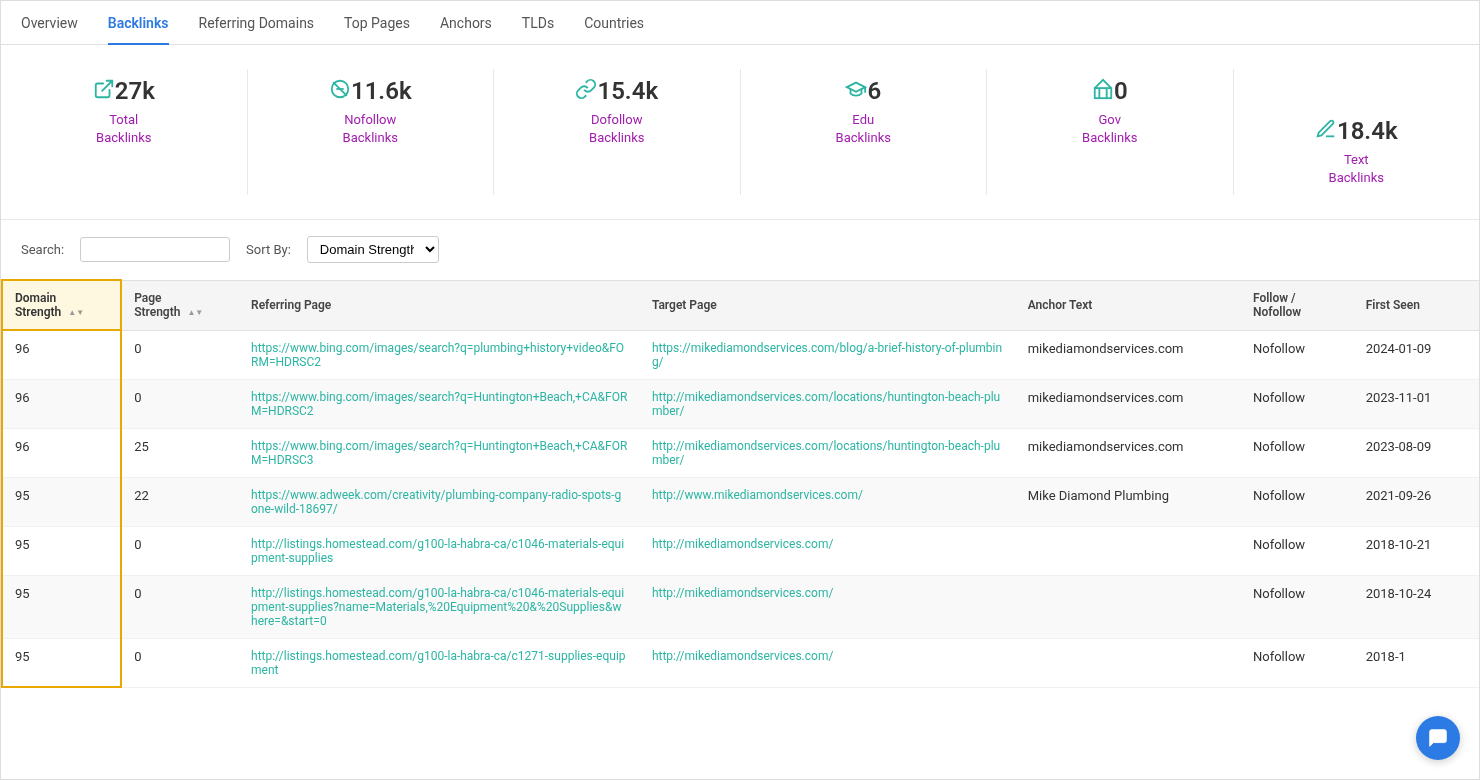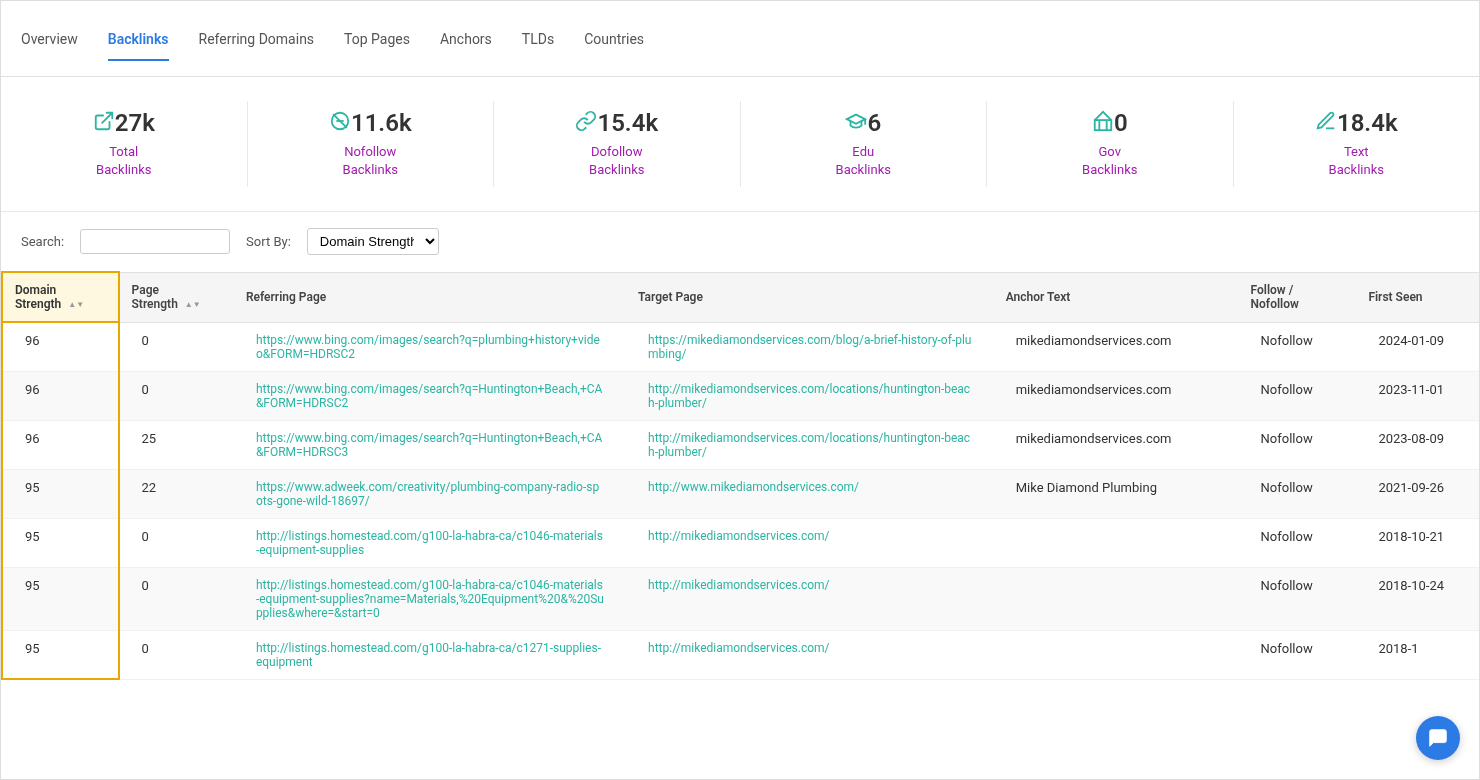--- a/index.html
+++ b/index.html
@@ -14,21 +14,21 @@
       width: 1480px;
       min-height: 780px;
       background: #fff;
       border: 1px solid #ddd;
     }
 
     
     .nav-tabs {
       display: flex;
       border-bottom: 1px solid #e0e0e0;
-      padding: 16px 20px;
+      padding: 0 20px;
       gap: 30px;
     }
     .nav-tab {
       padding: 14px 0 12px;
       cursor: pointer;
       font-size: 14px;
       color: #555;
       border-bottom: 2px solid transparent;
       margin-bottom: -1px;
     }
@@ -43,21 +43,21 @@
       display: flex;
       border-bottom: 1px solid #e8e8e8;
       padding: 24px 0;
     }
     .stat-item {
       flex: 1;
       text-align: center;
       border-right: 1px solid #e8e8e8;
       padding: 8px 20px;
     }
-    .stat-item:last-child { border-right: none; }
+    .stat-item:last-child { border-right: none; margin-top: 40px; }
     .stat-value {
       display: flex;
       align-items: center;
       justify-content: center;
       font-size: 24px;
       font-weight: 600;
       color: #333;
       margin-bottom: 6px;
     }
     .stat-icon {
@@ -150,21 +150,21 @@
     th .sort-arrows {
       display: inline-flex;
       flex-direction: column;
       margin-left: 4px;
       vertical-align: middle;
       font-size: 8px;
       color: #999;
       line-height: 1;
     }
     td {
-      padding: 10px 22px;
+      padding: 10px 12px;
       vertical-align: top;
       font-size: 13px;
       color: #333;
       border-bottom: 1px solid #f0f0f0;
       margin-left: 36px;
     }
     tr:nth-child(even) td {
       background: #f9f9f9;
     }
     .link-cell a, .link-cell {

